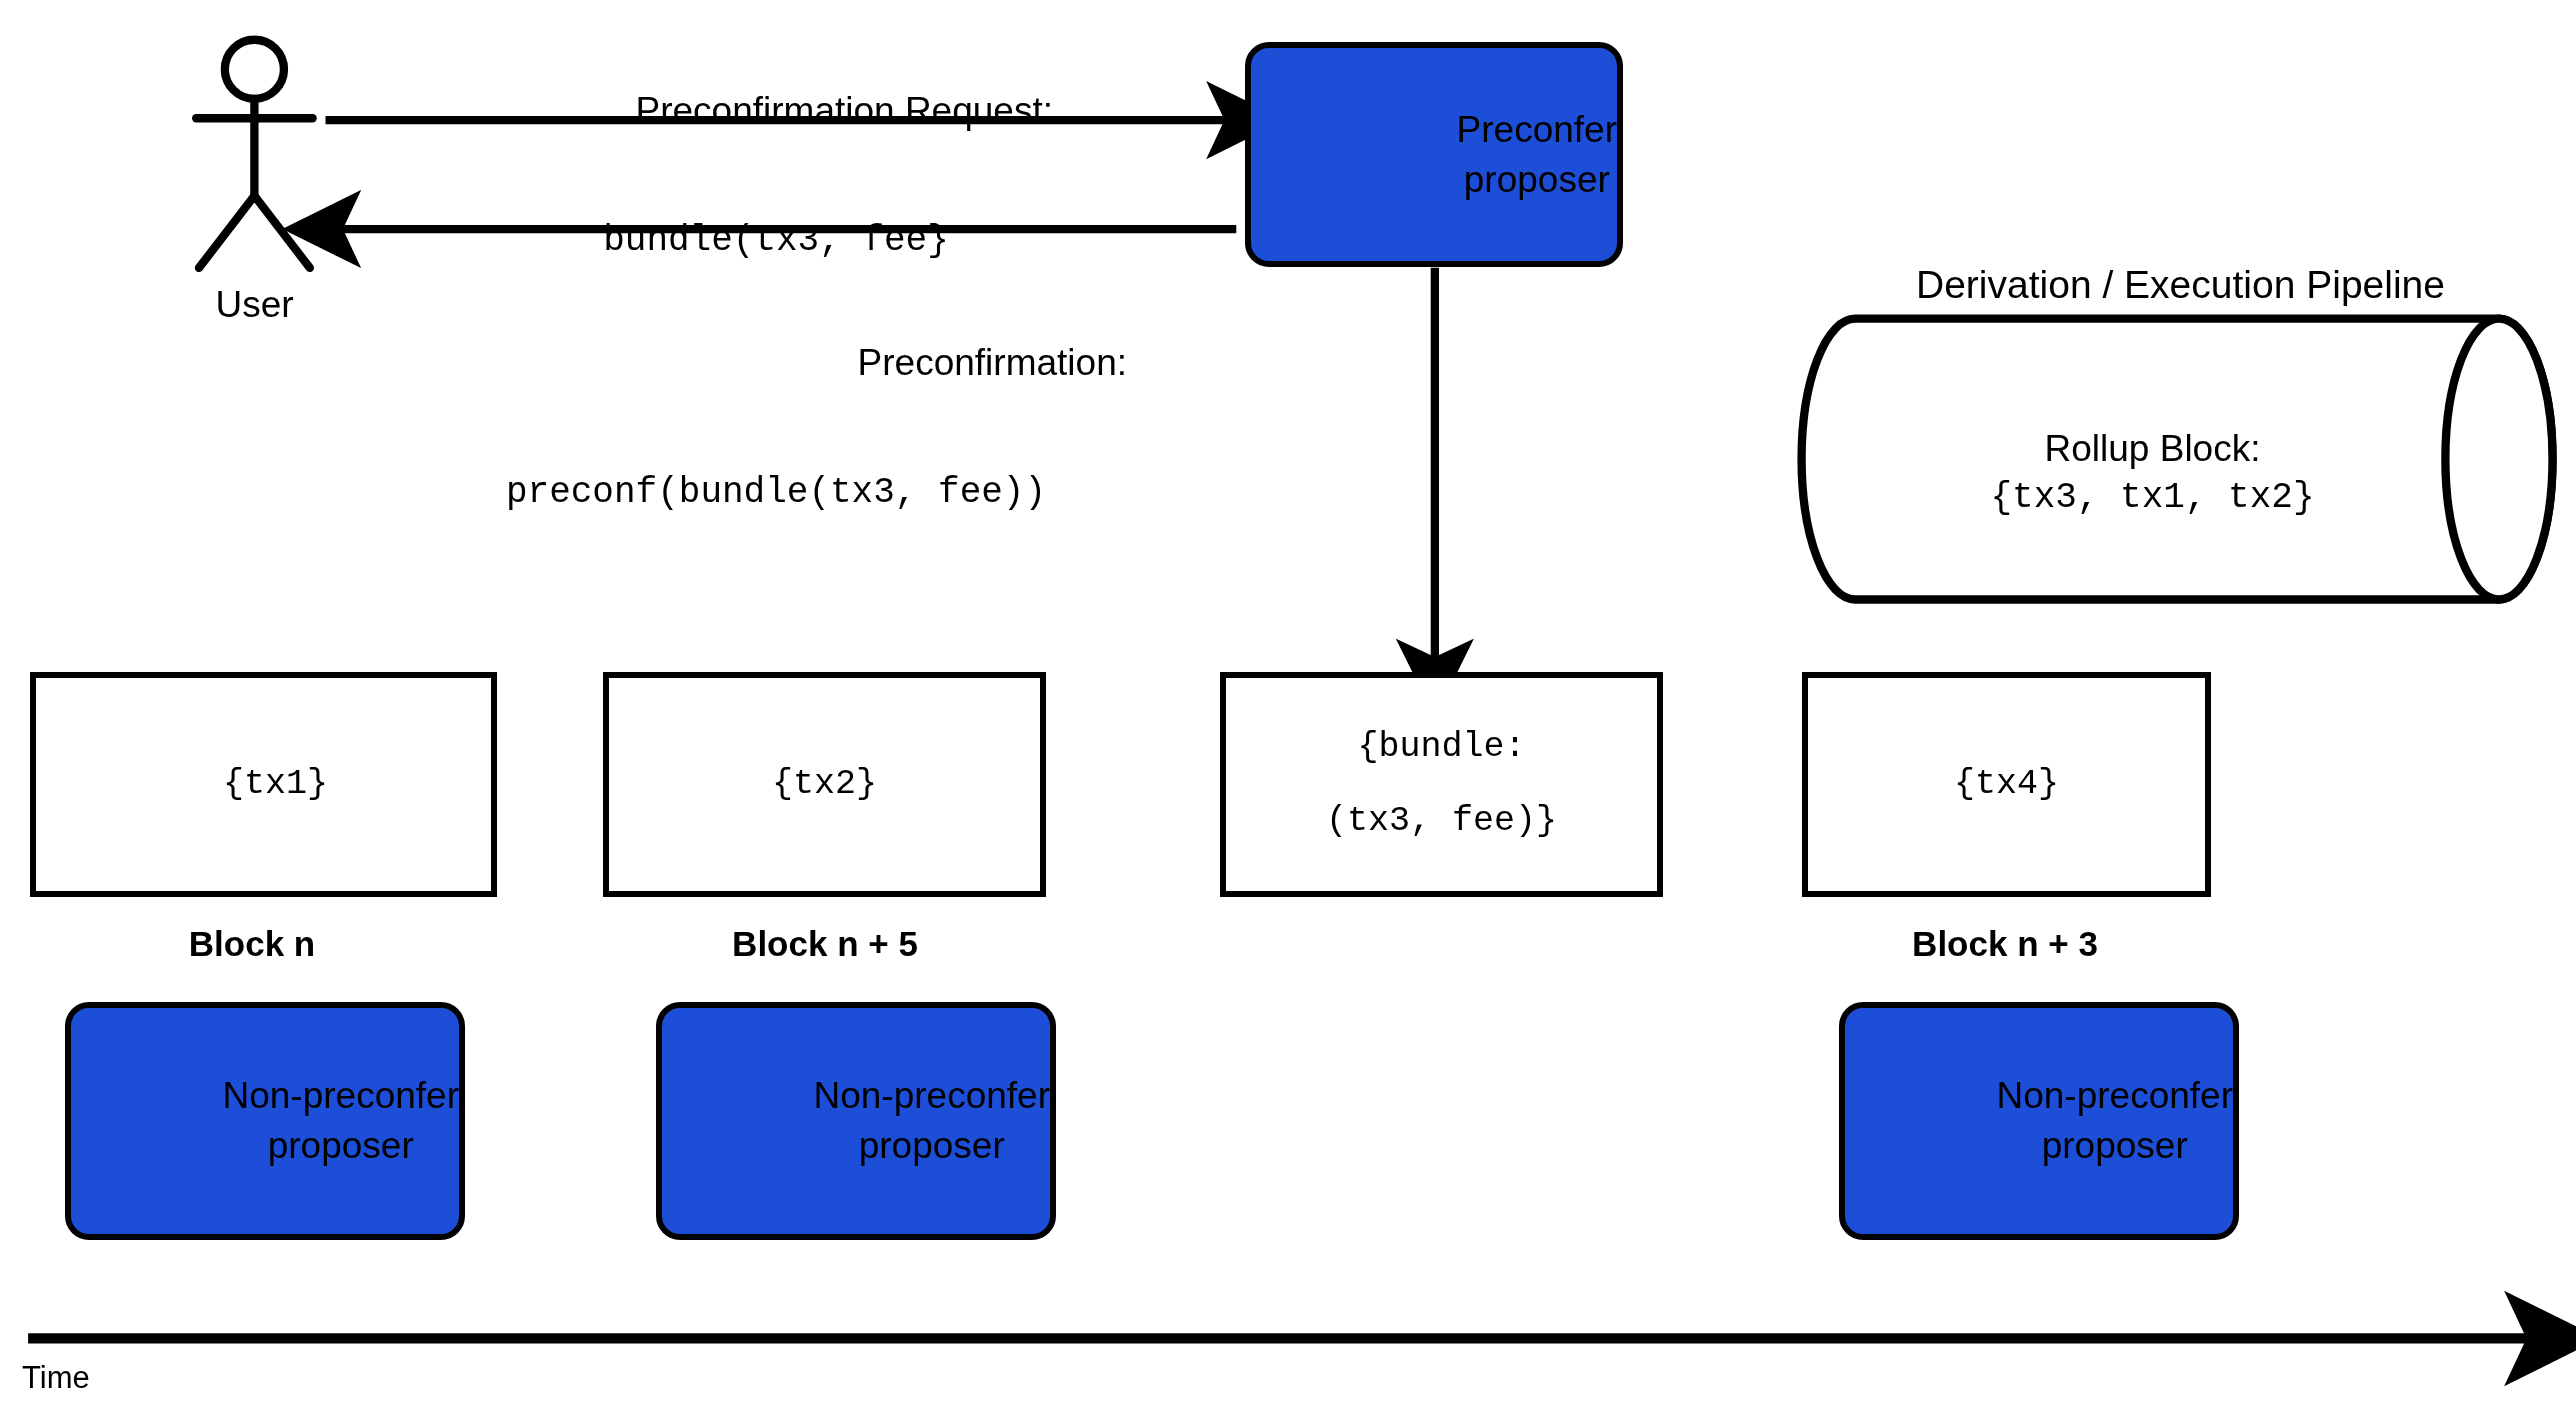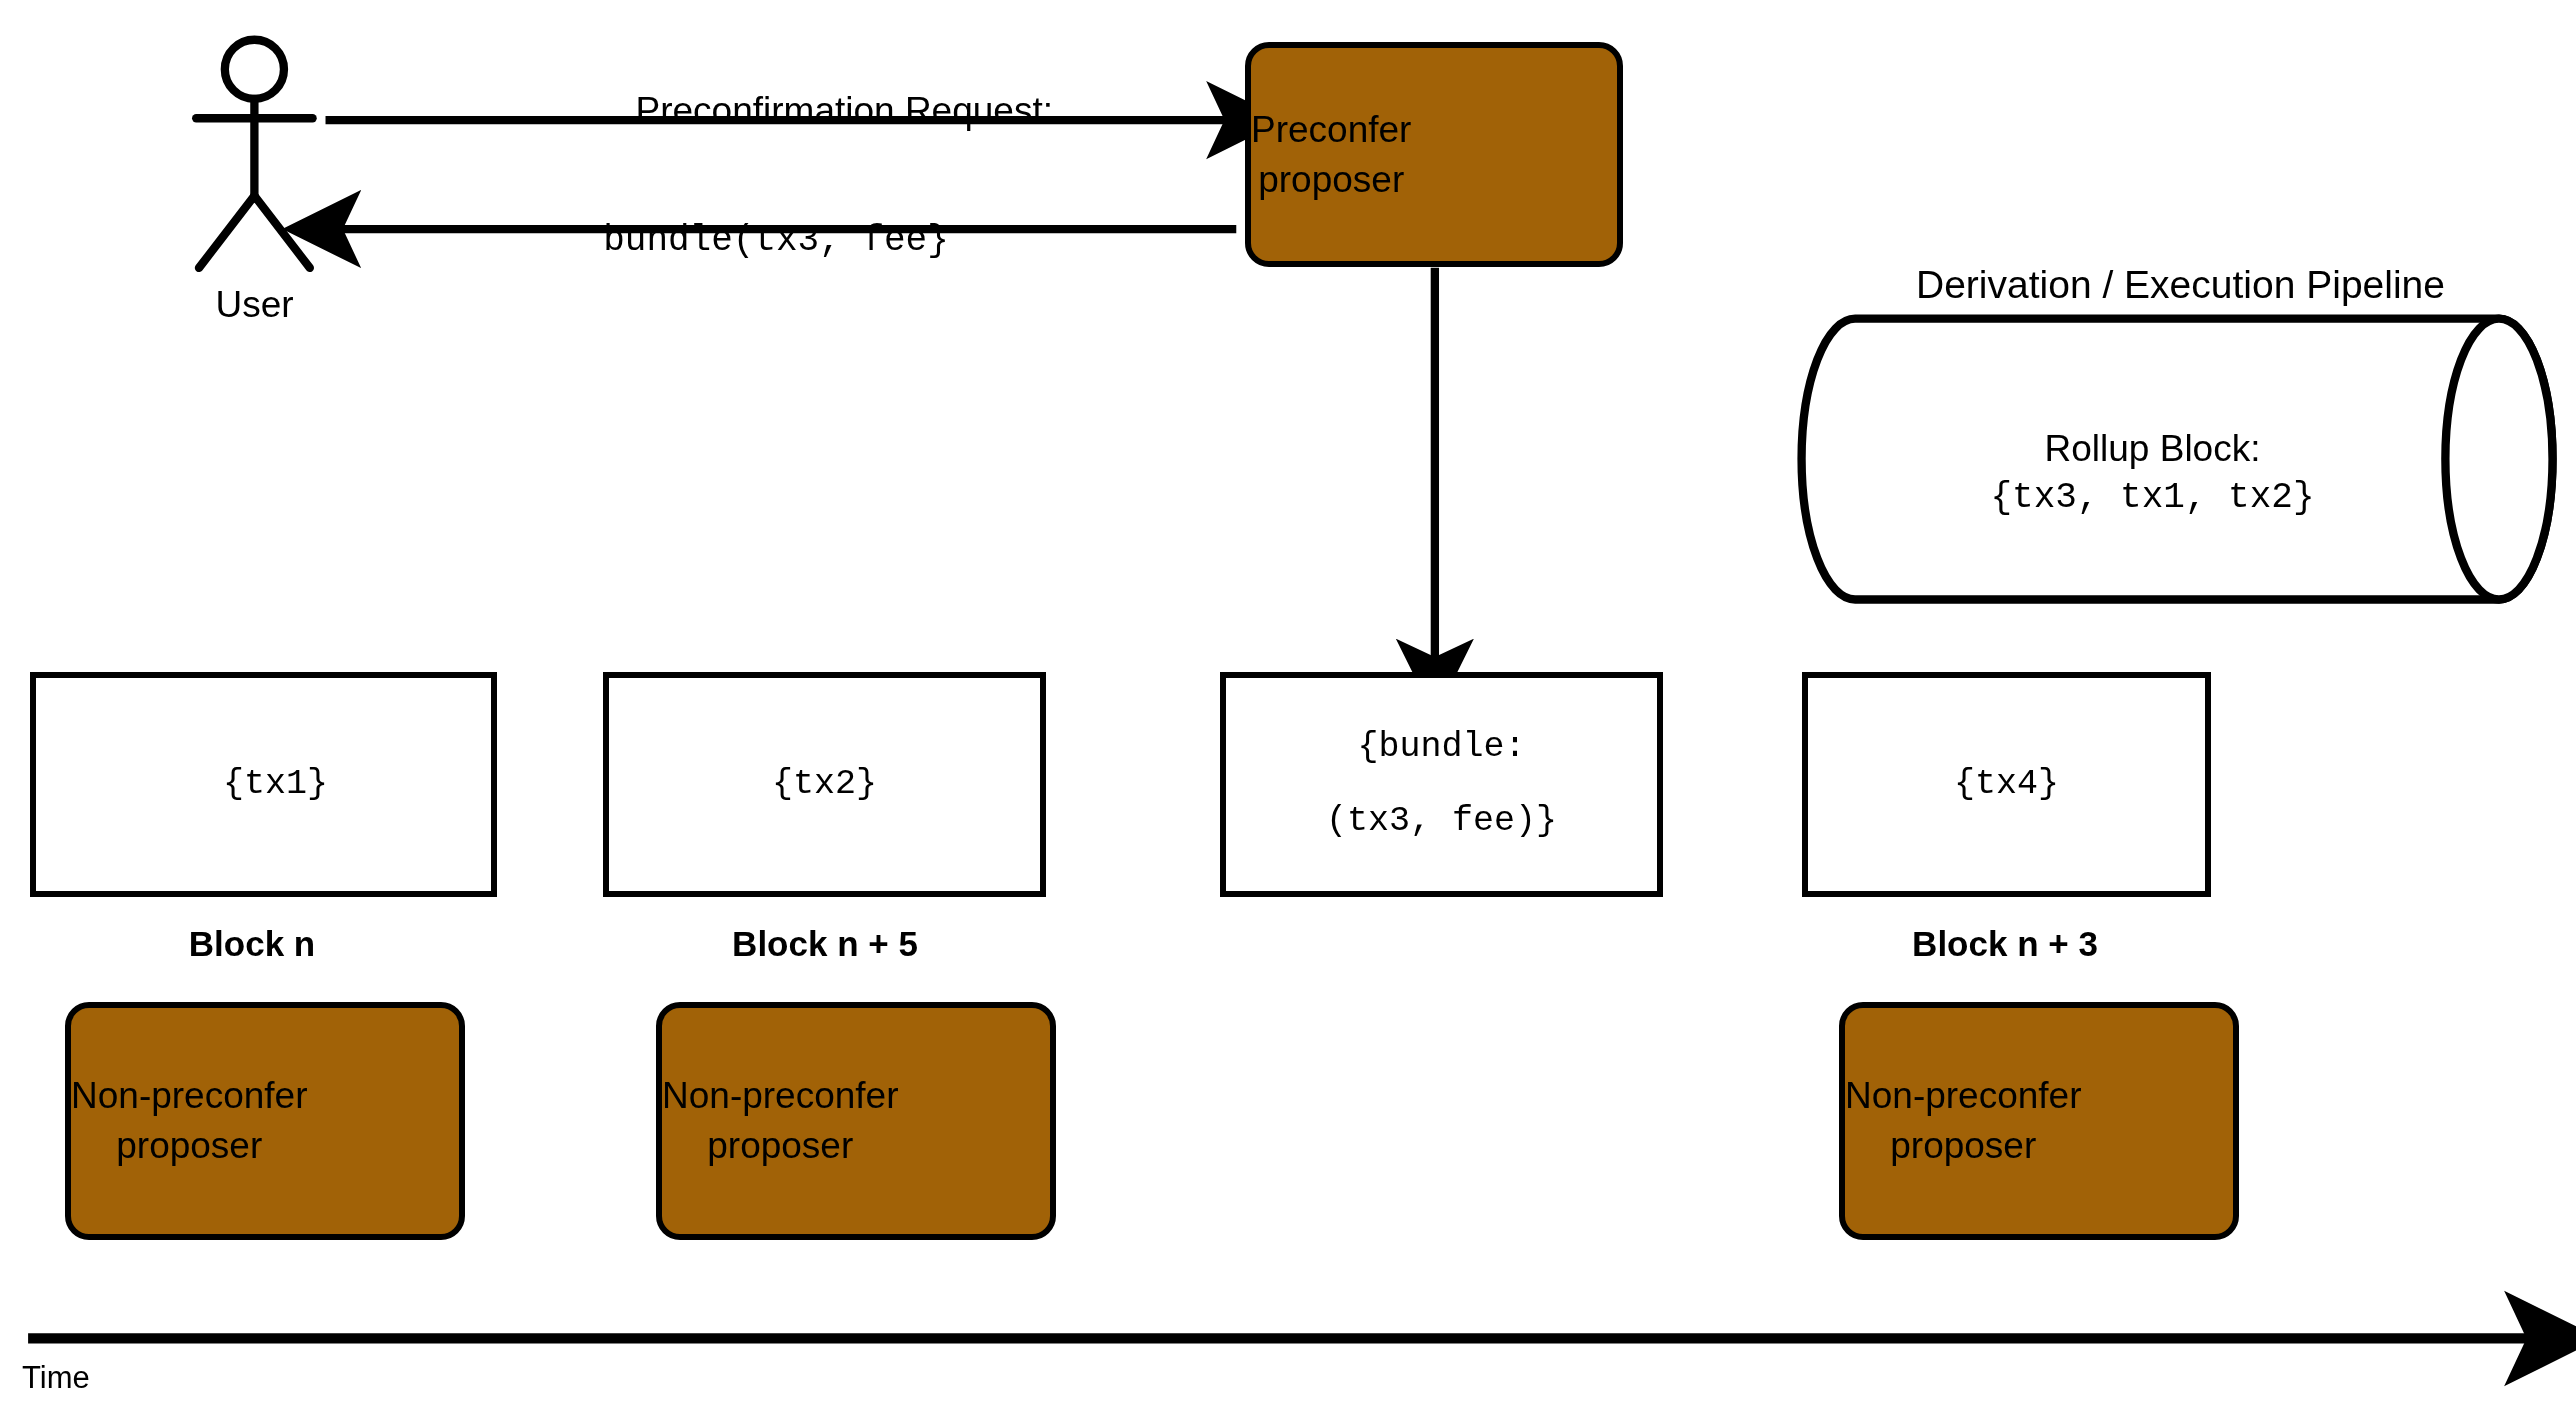--- a/index.html
+++ b/index.html
@@ -40,24 +40,24 @@
     font-size: 37px;
   }
   .arrow-label .l1 { font-family: Liberation Sans, sans-serif; display:block;text-align:right; }
   .arrow-label .l2 { font-family: "Liberation Mono", monospace; display:block; font-size: 36px; letter-spacing: 0px;}
 
   
   .rbox {
     position: absolute;
     border: 6.5px solid #000;
     border-radius: 24px;
-    background: #a16207;
+    background: #1d4ed8;
     display: flex;
     align-items: center;
-    justify-content: flex-start;
+    justify-content: flex-end;
     text-align: center;
     font-size: 37px;
     line-height: 1.35;
   }
   .sbox {
     position: absolute;
     border: 6.5px solid #000;
     background: #fff;
     display: flex;
     align-items: center;
@@ -133,20 +133,24 @@
 
   <div class="user-label" style="left:162px; top:284px; width:185px;">
     <span>User</span>
   </div>
 
   <div class="lbl arrow-label" style="left:499px; top:1.8px; width:554px;">
     <span class="l1">Preconfirmation Request:</span>
     <span class="l2">bundle(tx3, fee}</span>
   </div>
 
+  <div class="lbl arrow-label" style="left:425px; top:254px; width:702px;">
+    <span class="l1">Preconfirmation:</span>
+    <span class="l2">preconf(bundle(tx3, fee))</span>
+  </div>
 
   <div class="rbox" style="left:1245px; top:42px; width:366px; height:213px;">
     <div>
       <span>Preconfer</span><br>
       <span>proposer</span>
     </div>
   </div>
 
   <div class="cyl-title" style="left:1811px; top:263px; width:739px;">
     <span>Derivation / Execution Pipeline</span>

